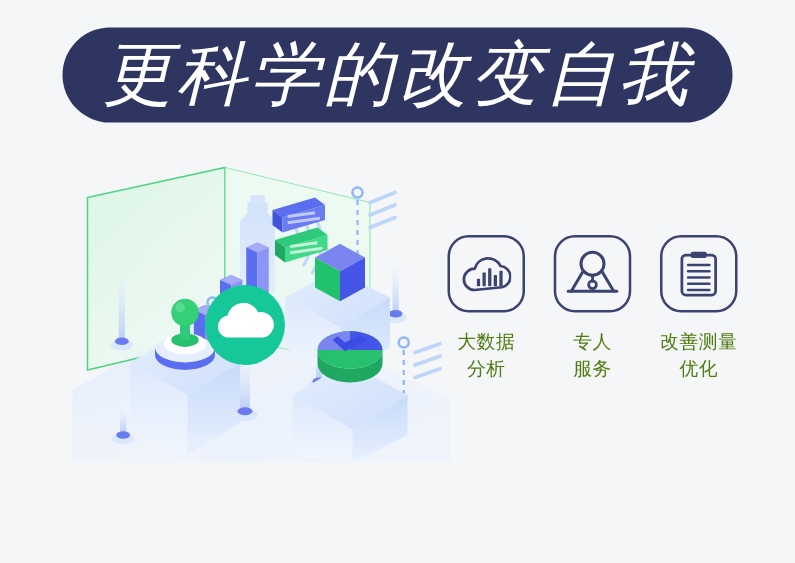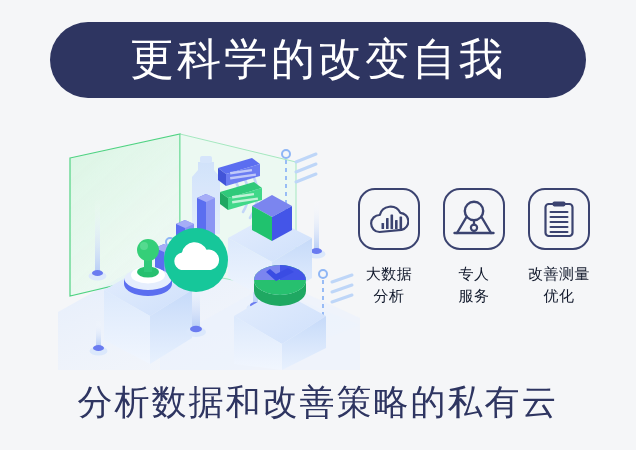--- a/index.html
+++ b/index.html
@@ -30,26 +30,27 @@
     height: 76px;
     background: #2e3561;
     border-radius: 40px;
     display: flex;
     align-items: center;
     justify-content: center;
     box-sizing: border-box;
   }
   .title-text {
     color: #ffffff;
-    font-size: 44px;
+    font-size: 56px;
     line-height: 1;
     letter-spacing: 3px;
     font-weight: 500;
     white-space: nowrap;
     padding-bottom: 3px;
+    font-style: italic;
   }
 
   
   .illustration {
     position: absolute;
     left: 40px;
     top: 120px;
     width: 320px;
     height: 250px;
   }
@@ -78,21 +79,21 @@
     border: 2.4px solid #3b4370;
     border-radius: 17px;
     box-sizing: border-box;
     display: flex;
     align-items: center;
     justify-content: center;
     background: #f5f6f8;
   }
   .feature-label {
     margin-top: 13px;
-    color: #0f172a;
+    color: #4d7c0f;
     font-size: 15px;
     line-height: 1.45;
     text-align: center;
     font-weight: 500;
     letter-spacing: 0.5px;
     white-space: pre-line;
   }
 
   
   .tagline {
@@ -337,15 +338,14 @@
             <line x1="7.5" y1="27" x2="24.5" y2="27"></line>
             <line x1="7.5" y1="32" x2="24.5" y2="32"></line>
           </g>
         </svg>
       </div>
       <div class="feature-label">改善测量
 优化</div>
     </div>
   </div>
 
-  <div class="tagline">分析数据和改善策略的私有云</div>
 
 </div>
 
 </body></html>

